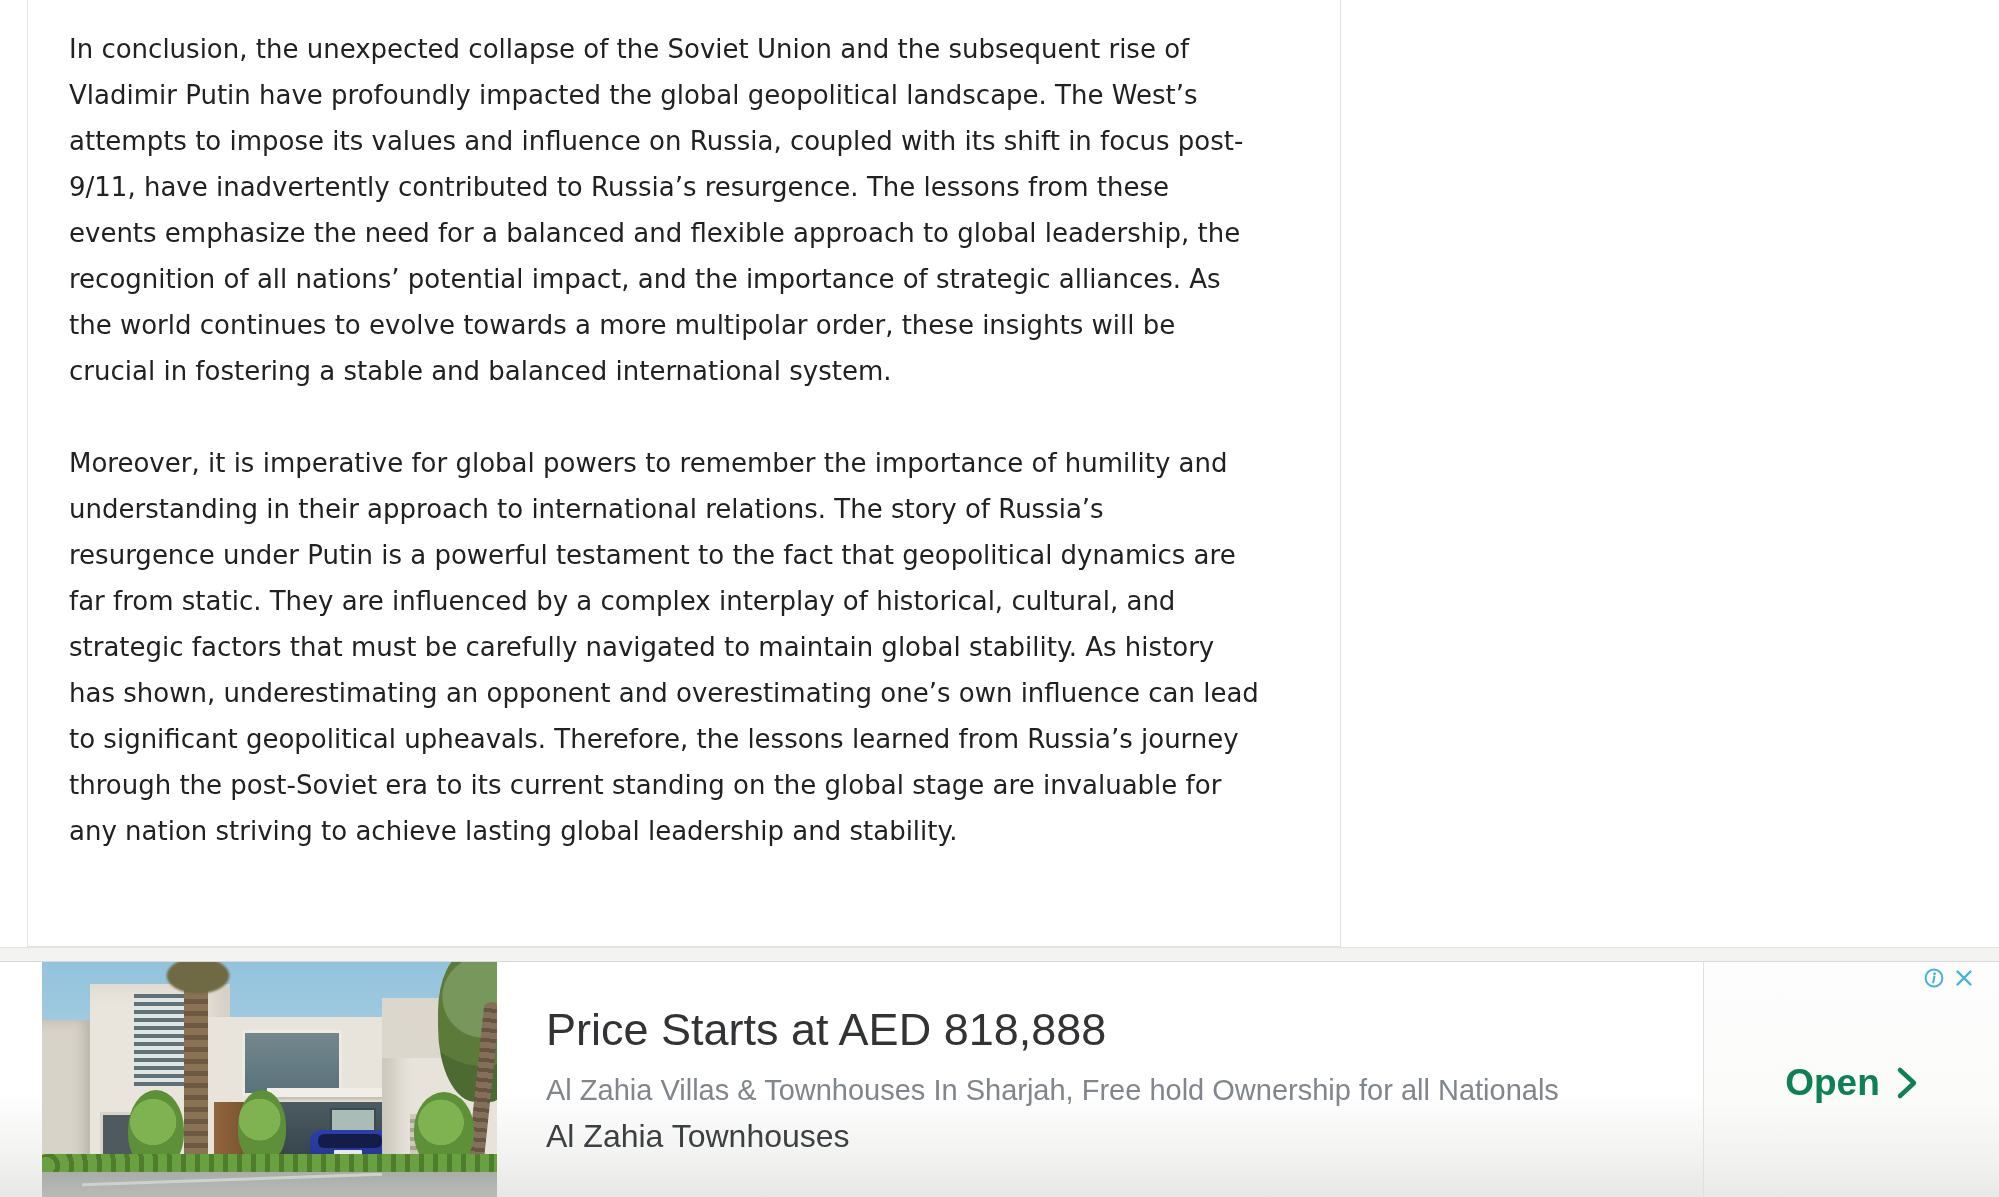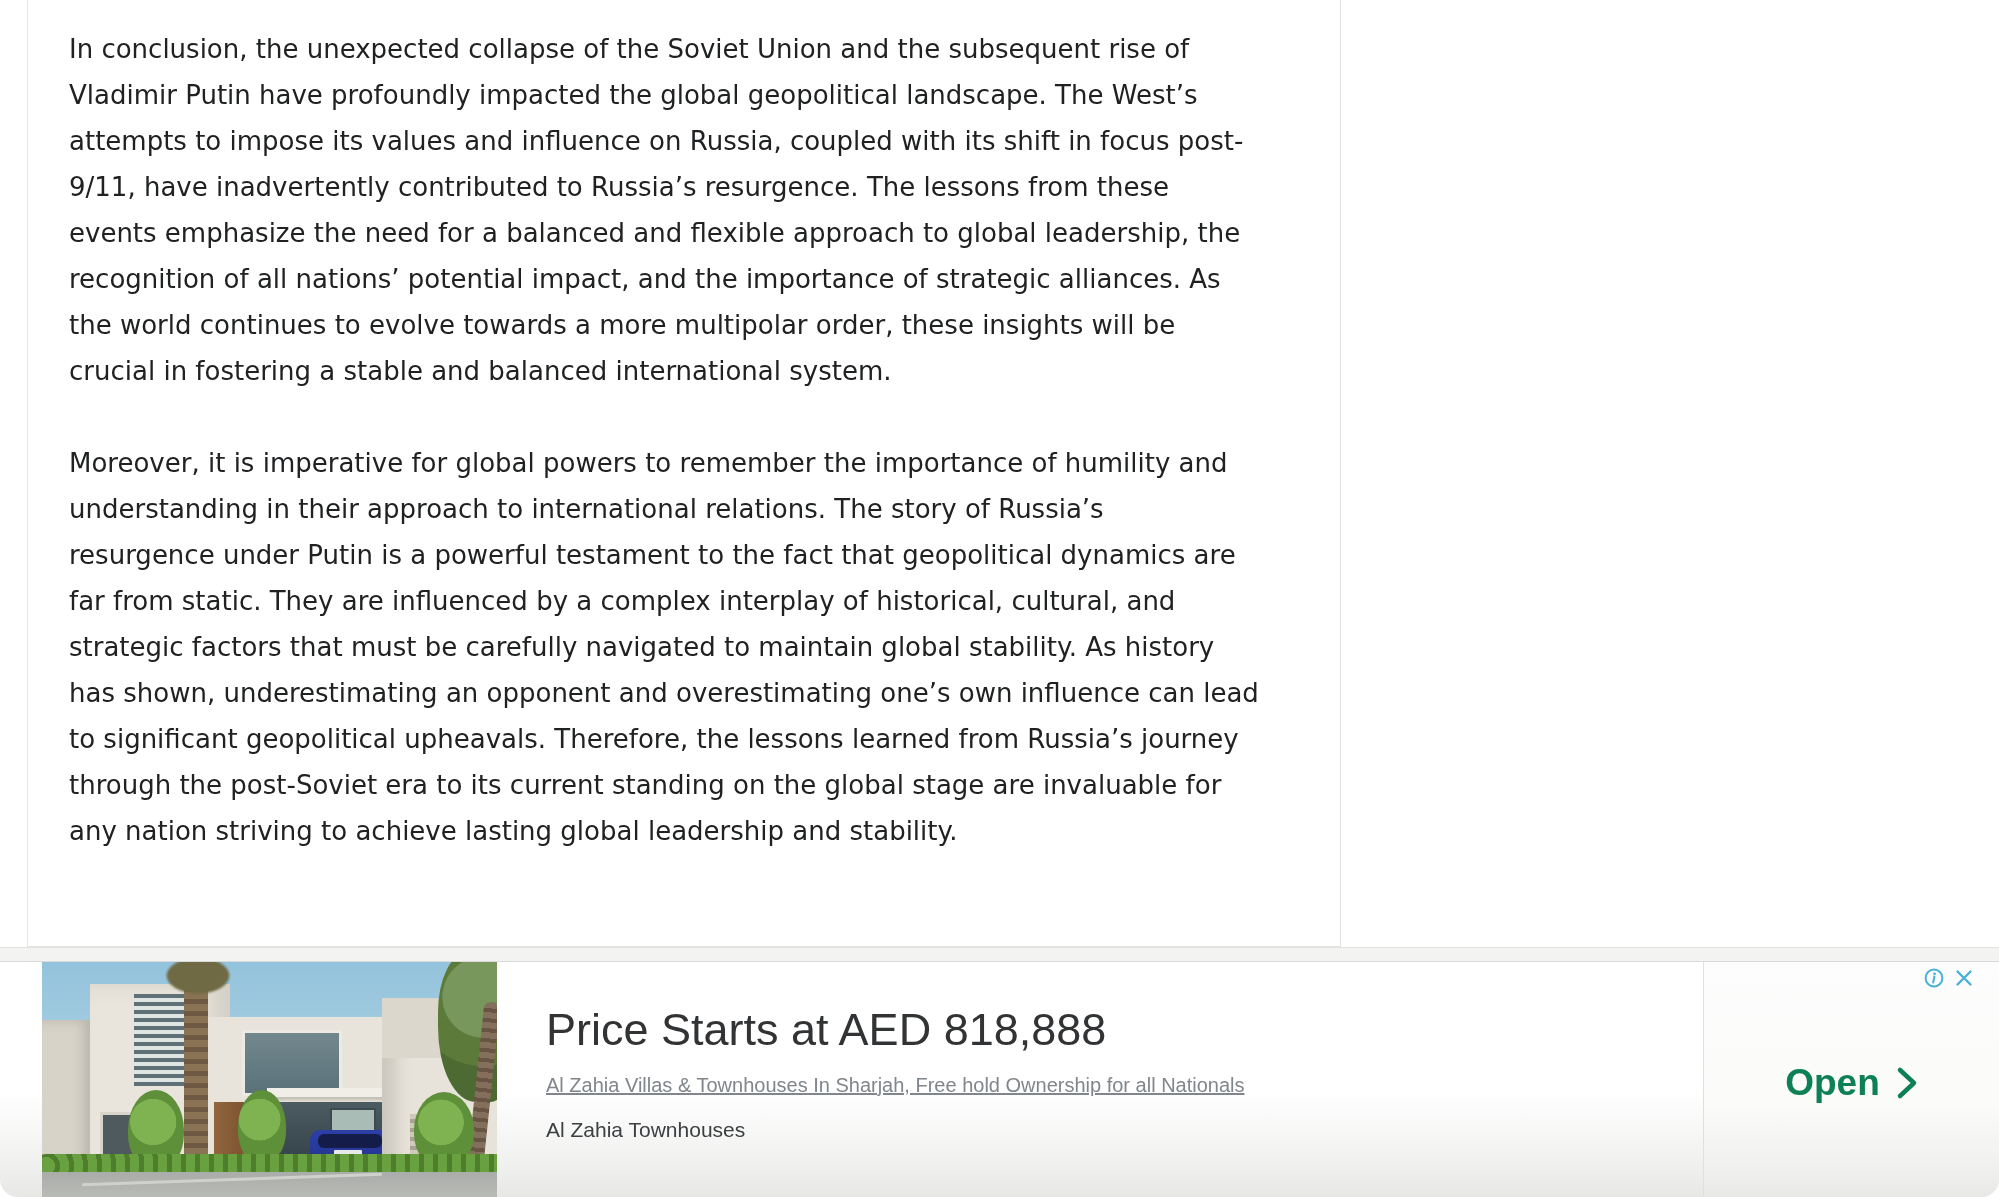--- a/index.html
+++ b/index.html
@@ -1,17 +1,17 @@
 <!DOCTYPE html>
 <html><head>
 <meta charset="utf-8">
 <style>
   html,body{margin:0;padding:0;background:#ffffff;}
   .screen{position:relative;width:1999px;height:1197px;background:#ffffff;overflow:hidden;
-          font-family:"Liberation Sans", sans-serif;border-radius:18px;}
+          font-family:"Liberation Sans", sans-serif;}
 
   
   .article-card{position:absolute;left:27px;top:0;width:1314px;height:947px;background:#ffffff;
                 border-left:1px solid #e4e4e4;border-right:1px solid #e2e2e2;border-bottom:1px solid #e3e3e3;
                 box-sizing:border-box;}
   .article-text{position:absolute;left:41px;top:26px;width:1250px;
                 font-family:"DejaVu Sans", sans-serif;font-size:26px;line-height:46px;color:#202122;}
   .article-text p{margin:0 0 46px 0;white-space:pre-line;}
   .signature{margin-top:0;white-space:pre-line;}
 
@@ -20,22 +20,22 @@
 
   
   .mid-band{position:absolute;left:0;top:947px;width:1999px;height:14px;background:#f3f3f2;
             border-top:1px solid #e3e3e3;box-sizing:border-box;}
 
   
   .ad-unit{position:absolute;left:0;top:961px;width:1999px;height:236px;box-sizing:border-box;
            border-top:1px solid #d9d9d9;
            background:linear-gradient(180deg,#ffffff 0%,#ffffff 55%,#f1f1f0 85%,#e7e7e6 100%);}
   .ad-headline{position:absolute;left:546px;top:42px;font-size:45px;color:#313335;letter-spacing:0;white-space:nowrap;text-align:center;}
-  .ad-description{position:absolute;left:546px;top:112px;font-size:20px;color:#80868b;white-space:nowrap;text-decoration:underline;}
-  .ad-brand{position:absolute;left:546px;top:156px;font-size:21px;color:#3c4043;white-space:nowrap;}
+  .ad-description{position:absolute;left:546px;top:112px;font-size:29px;color:#80868b;white-space:nowrap;}
+  .ad-brand{position:absolute;left:546px;top:156px;font-size:32px;color:#3c4043;white-space:nowrap;}
 
   .open-panel{position:absolute;left:1703px;top:0;width:296px;height:235px;
               border-left:1px solid #e0e0e0;box-sizing:border-box;
               background:linear-gradient(180deg,#fdfdfd 0%,#fbfbfa 60%,#efefee 90%,#e8e8e7 100%);}
   .open-cta{position:absolute;left:0;top:100px;width:100%;display:flex;align-items:center;justify-content:center;
             gap:16px;color:#0d8055;font-size:37px;font-weight:600;cursor:pointer;}
   .open-chevron{display:block;}
 
   .ad-badges{position:absolute;top:6px;right:25px;display:flex;gap:10px;}
   .badge{width:20px;height:20px;cursor:pointer;}

